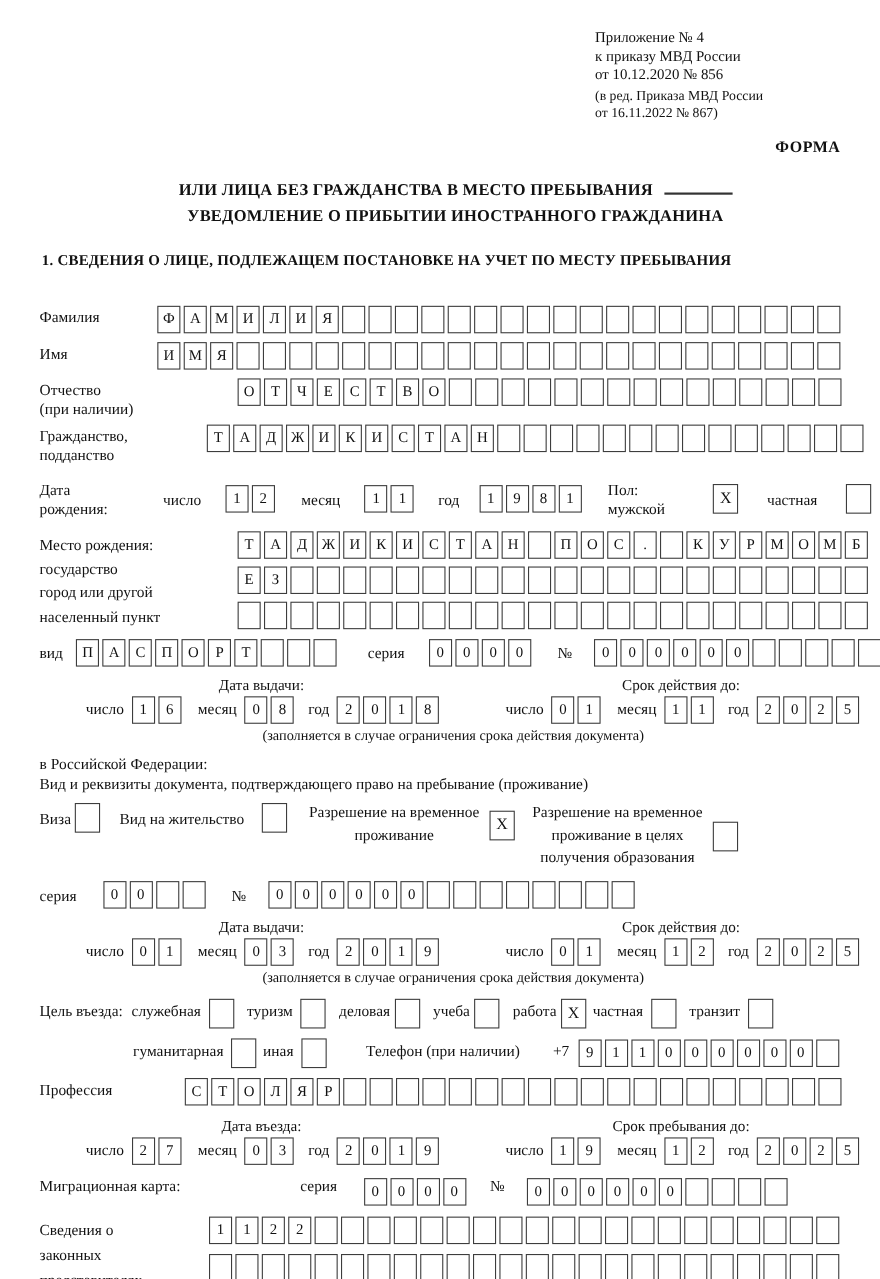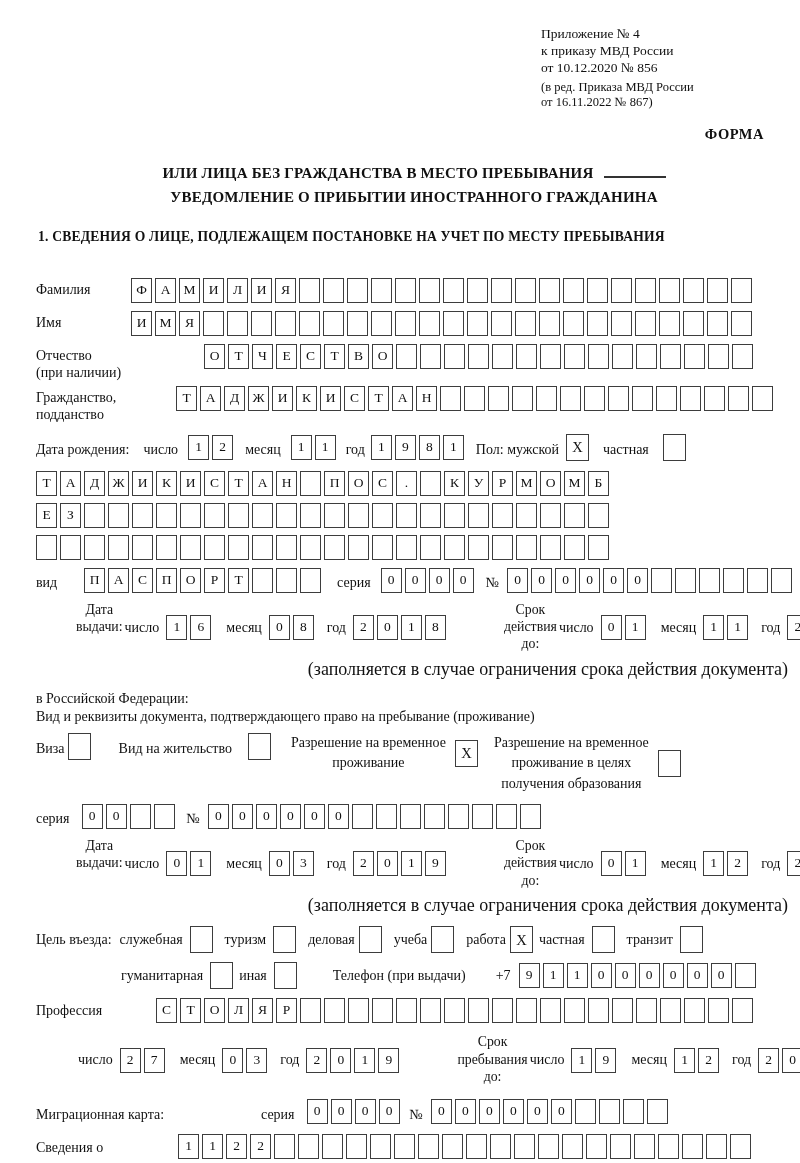--- a/index.html
+++ b/index.html
@@ -9,42 +9,42 @@
     box-sizing:border-box; padding:26px 8px 30px 36px; margin:0 auto;
     line-height:1.25;
   }
   .hdr-block { margin-left:505px; font-size:13.5px; }
   .hdr-sub { font-size:12.5px; margin-top:3px; }
   .forma { text-align:right; font-weight:bold; font-size:14.5px; margin:14px 28px 0 0; letter-spacing:0.5px; }
   .title { text-align:center; font-weight:bold; font-size:15px; margin-top:18px; line-height:1.6; letter-spacing:0.2px; }
   .title-underline { display:inline-block; width:62px; border-bottom:2.2px solid #333; height:12px; margin-left:10px; }
   .sect-head { font-weight:bold; font-size:13.6px; margin:20px 0 32px 2px; letter-spacing:0.2px; }
 
-  .frow { display:flex; align-items:flex-start; margin-bottom:8px; }
+  .frow { display:flex; align-items:flex-start; margin-bottom:8px;gap:12px; }
   .flabel { flex:0 0 auto; padding-top:3px; }
   .cells { display:inline-flex; gap:3px; flex-wrap:nowrap; }
   .cells-col { display:flex; flex-direction:column; gap:7px; }
   .cell {
     width:19px; height:23px; border:1.6px solid #3d3d3d; flex:0 0 auto;
     display:inline-flex; align-items:center; justify-content:center;
     font-size:13.5px; background:#fff;
   }
   .cbx {
     width:21px; height:25px; border:1.6px solid #3d3d3d; flex:0 0 auto;
     display:inline-flex; align-items:center; justify-content:center;
     font-size:14.5px; background:#fff; margin-left:7px;
   }
   .inline-lab { padding-top:4px; }
   .doc-head { text-align:center; font-weight:bold; font-size:13.8px; margin:4px 0 8px 0; }
   .dates-row { display:flex; margin-bottom:2px; }
-  .dategroup { display:flex; flex-direction:row; }
+  .dategroup { display:flex; flex-direction:column; }
   .dg-head { text-align:center; font-size:13.8px; margin-bottom:2px; }
   .dg-line { display:flex; align-items:center; gap:5px; }
   .dg-line .w { padding:0 2px; }
-  .note-right { text-align:right; font-size:18px; margin:3px 4px 10px 0; }
+  .note-right { text-align:center; font-size:13px; margin:3px 4px 10px 0; }
   .para { margin:4px 0 8px 0; }
   .opt-row { display:flex; align-items:flex-start; margin:6px 0 10px 0; }
   .opt { display:flex; align-items:center; }
   .opt-label-multi { text-align:center; line-height:1.45; }
   .purpose-row { display:flex; align-items:center; margin-bottom:9px; flex-wrap:nowrap; }
   .purpose-row .plab { margin-left:12px; }
   .purpose-row .plab:first-child { margin-left:0; }
 </style>
 </head>
 <body>
@@ -218,20 +218,26 @@
         <span class="cell">8</span>
         <span class="cell">1</span>
       </span>
     <span class="inline-lab" style="margin-left:12px"><span>Пол:</span> <span>мужской</span></span>
     <span class="cbx">X</span>
     <span class="inline-lab" style="margin-left:14px">частная</span>
     <span class="cbx" style="margin-left:14px"></span>
   </div>
 
   <div class="frow" style="margin-top:10px">
+    <div class="flabel" style="width:168px; line-height:1.55">
+      <div>Место рождения:</div>
+      <div>государство</div>
+      <div>город или другой</div>
+      <div>населенный пункт</div>
+    </div>
     <div class="cells-col">
       <div class="cells">
           <span class="cell">Т</span>
           <span class="cell">А</span>
           <span class="cell">Д</span>
           <span class="cell">Ж</span>
           <span class="cell">И</span>
           <span class="cell">К</span>
           <span class="cell">И</span>
           <span class="cell">С</span>
@@ -397,21 +403,21 @@
   <div class="para">
     <div style="margin-top:4px">в Российской Федерации:</div>
     <div>Вид и реквизиты документа, подтверждающего право на пребывание (проживание)</div>
   </div>
 
   <div class="opt-row">
     <div class="opt">
       <span class="inline-lab">Виза</span>
       <span class="cbx" style="margin-left:3px"></span>
     </div>
-    <div class="opt" style="margin-left:28px">
+    <div class="opt" style="margin-left:18px">
       <span class="inline-lab">Вид на жительство</span>
       <span class="cbx" style="margin-left:16px"></span>
     </div>
     <div class="opt" style="margin-left:20px">
       <div class="opt-label-multi">
         <div>Разрешение на временное</div>
         <div>проживание</div>
       </div>
       <span class="cbx" style="margin-left:9px">X</span>
     </div>
@@ -516,21 +522,21 @@
     <span class="cbx"></span>
     <span class="plab">транзит</span>
     <span class="cbx"></span>
   </div>
 
   <div class="purpose-row">
     <span class="plab" style="margin-left:85px">гуманитарная</span>
     <span class="cbx"></span>
     <span class="plab" style="margin-left:6px">иная</span>
     <span class="cbx"></span>
-    <span class="plab" style="margin-left:36px">Телефон (при выдачи)</span>
+    <span class="plab" style="margin-left:36px">Телефон (при наличии)</span>
     <span class="plab" style="margin-left:30px">+7</span>
     <span class="cells" style="margin-left:8px">
         <span class="cell">9</span>
         <span class="cell">1</span>
         <span class="cell">1</span>
         <span class="cell">0</span>
         <span class="cell">0</span>
         <span class="cell">0</span>
         <span class="cell">0</span>
         <span class="cell">0</span>
@@ -565,20 +571,21 @@
         <span class="cell"></span>
         <span class="cell"></span>
         <span class="cell"></span>
         <span class="cell"></span>
         <span class="cell"></span>
       </span>
   </div>
 
   <div class="dates-row" style="margin-top:10px">
     <div class="dategroup" style="margin-left:40px">
+      <div class="dg-head">Дата въезда:</div>
       <div class="dg-line">
         <span class="w">число</span>
         <span class="cells">
             <span class="cell">2</span>
             <span class="cell">7</span>
           </span>
         <span class="w" style="margin-left:8px">месяц</span>
         <span class="cells">
             <span class="cell">0</span>
             <span class="cell">3</span>
@@ -609,21 +616,21 @@
         <span class="cells">
             <span class="cell">2</span>
             <span class="cell">0</span>
             <span class="cell">2</span>
             <span class="cell">5</span>
           </span>
       </div>
     </div>
   </div>
 
-  <div class="frow" style="align-items:flex-end; margin-top:12px">
+  <div class="frow" style="align-items:flex-start; margin-top:12px">
     <span class="flabel" style="width:225px; padding-top:0">Миграционная карта:</span>
     <span class="inline-lab" style="padding-top:0">серия</span>
     <span class="cells" style="margin-left:12px">
         <span class="cell">0</span>
         <span class="cell">0</span>
         <span class="cell">0</span>
         <span class="cell">0</span>
       </span>
     <span class="inline-lab" style="padding-top:0; margin:0 8px 0 10px">№</span>
     <span class="cells">

